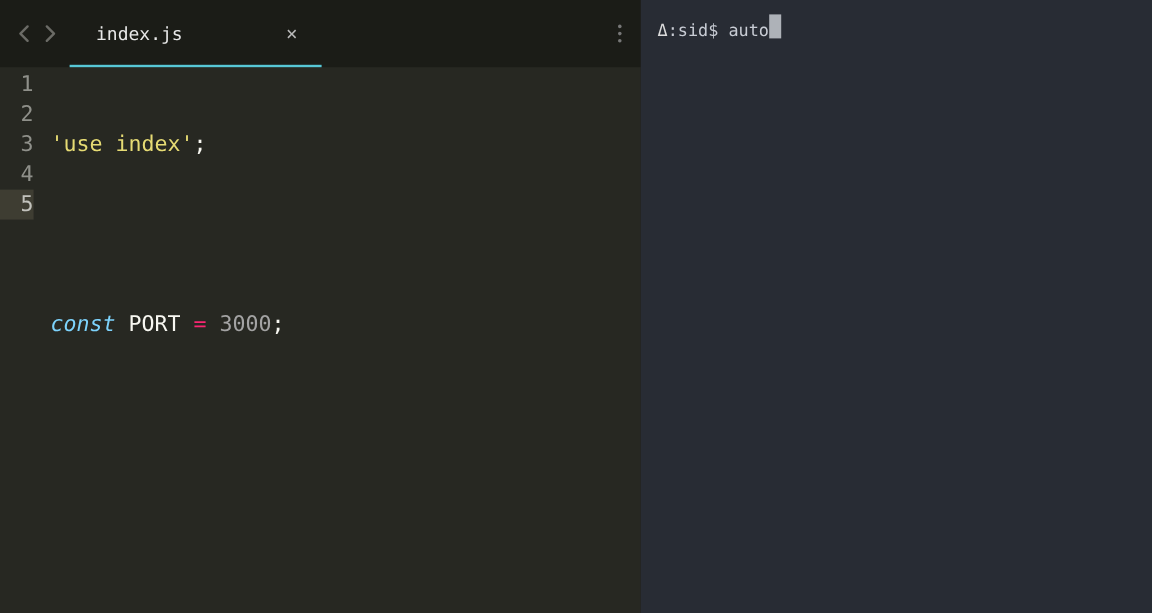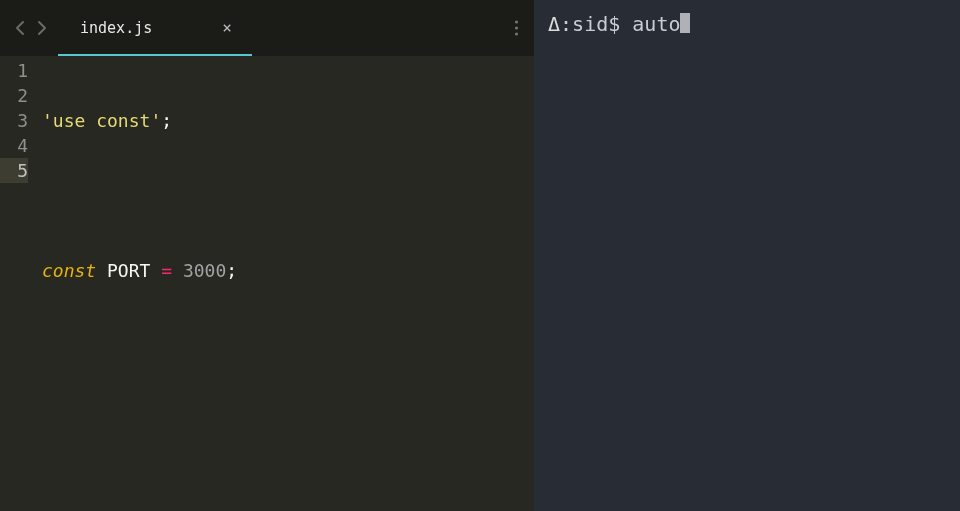--- a/index.html
+++ b/index.html
@@ -41,20 +41,21 @@
   .nav-arrows svg { display: block; }
   .tab {
     height: 100%;
     display: flex;
     align-items: center;
     padding: 0 20px 0 22px;
     margin-left: 10px;
     color: #e8e8e8;
     font-size: 15px;
     position: relative;
+    gap: 16px;
   }
   .tab .close {
     margin-left: 70px;
     color: #b8b8b8;
     font-size: 16px;
     line-height: 1;
   }
   .tab .underline {
     position: absolute;
     bottom: 0;
@@ -93,32 +94,32 @@
   }
   .gutter .ln { height: 25px; }
   .gutter .ln.current { background: #3e3d32; color: #c2c2bc; }
   .code {
     flex: 1;
     color: #f8f8f2;
     white-space: pre;
   }
   .code .row { height: 25px; }
   .tok-str { color: #e6db74; }
-  .tok-kw  { color: #eab308; font-style: italic; text-align: center; }
+  .tok-kw  { color: #7dd3fc; font-style: italic; text-align: center; }
   .tok-var { color: #f8f8f2; text-align: center; }
   .tok-op  { color: #f92672; }
   .tok-num { color: #a3a3a3; }
   .tok-punc{ color: #f8f8f2; }
 
   
   .terminal-pane {
     flex: 1;
     background: #282c34;
     color: #abb2bf;
-    font-size: 20px;
+    font-size: 14px;
     line-height: 24px;
     padding: 12px 0 0 14px;
     white-space: pre;
     position: relative;
   }
   .term-prompt-sym { color: #dcdcdc; }
   .term-text { color: #c8ccd4; }
   .term-cursor {
     display: inline-block;
     width: 10px;
@@ -163,21 +164,21 @@
 
     <div class="code-area">
       <div class="gutter">
         <div class="ln">1</div>
         <div class="ln">2</div>
         <div class="ln">3</div>
         <div class="ln">4</div>
         <div class="ln current">5</div>
       </div>
       <div class="code">
-        <div class="row"><span class="tok-str">'</span><span class="tok-str">use const</span><span class="tok-str">'</span><span class="tok-punc">;</span></div>
+        <div class="row"><span class="tok-str">'</span><span class="tok-str">use index</span><span class="tok-str">'</span><span class="tok-punc">;</span></div>
         <div class="row"></div>
         <div class="row"><span class="tok-kw">const</span><span> </span><span class="tok-var">PORT</span><span> </span><span class="tok-op">=</span><span> </span><span class="tok-num">3000</span><span class="tok-punc">;</span></div>
         <div class="row"></div>
         <div class="row"></div>
       </div>
     </div>
   </div>
 
   <div class="terminal-pane"><span class="term-prompt-sym">Δ</span><span class="term-text">:sid$</span><span> </span><span class="term-text">auto</span><span class="term-cursor"></span></div>
 

